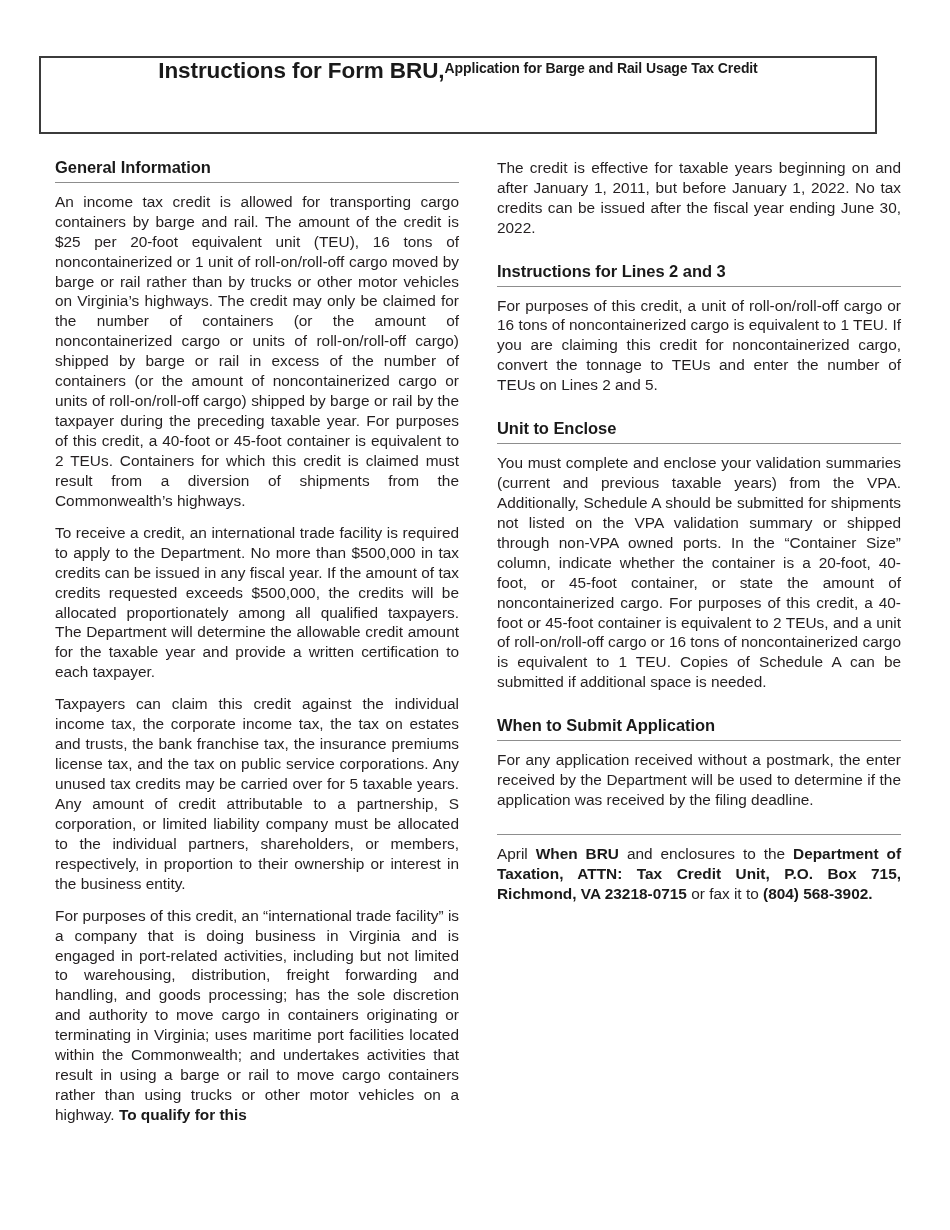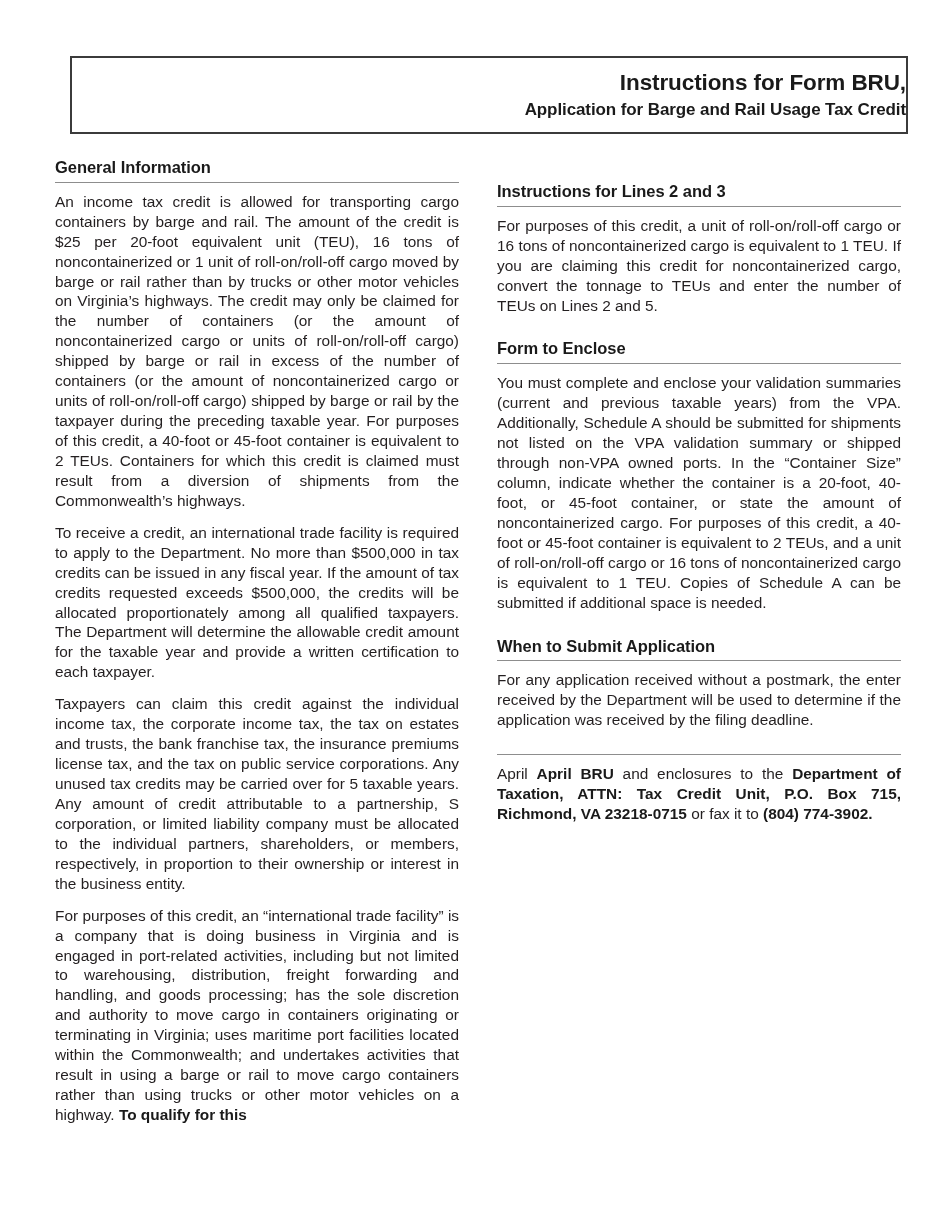--- a/index.html
+++ b/index.html
@@ -18,41 +18,41 @@
   .page {
     position: relative;
     width: 950px;
     height: 1230px;
     box-sizing: border-box;
   }
 
   
   .title-box {
     position: absolute;
-    left: 70px;
+    left: 39px;
     top: 56px;
     width: 838px;
     height: 78px;
     box-sizing: border-box;
     border: 2px solid #3b3b3b;
     display: flex;
-    flex-direction: column;
-    align-items: flex-end;
+    flex-direction: row;
+    align-items: flex-start;
     justify-content: center;
   }
   .title-line1 {
     font-size: 22.5px;
     font-weight: bold;
     letter-spacing: -0.1px;
     line-height: 1.18;
     text-align: center;
     color: #1a1a1a;
   }
   .title-line2 {
-    font-size: 17px;
+    font-size: 14px;
     font-weight: bold;
     letter-spacing: -0.1px;
     line-height: 1.25;
     text-align: center;
     color: #1a1a1a;
     margin-top: 2px;
   }
 
   
   .columns {
@@ -129,39 +129,40 @@
         <p class="body">Taxpayers can claim this credit against the individual income tax, the corporate income tax, the tax on estates and trusts, the bank franchise tax, the insurance premiums license tax, and the tax on public service corporations. Any unused tax credits may be carried over for 5 taxable years. Any amount of credit attributable to a partnership, S corporation, or limited liability company must be allocated to the individual partners, shareholders, or members, respectively, in proportion to their ownership or interest in the business entity.</p>
 
         <p class="body nomargin"><span>For purposes of this credit, an “international trade facility” is a company that is doing business in Virginia and is engaged in port-related activities, including but not limited to warehousing, distribution, freight forwarding and handling, and goods processing; has the sole discretion and authority to move cargo in containers originating or terminating in Virginia; uses maritime port facilities located within the Commonwealth; and undertakes activities that result in using a barge or rail to move cargo containers rather than using trucks or other motor vehicles on a highway. </span><b>To qualify for this</b></p>
       </div>
 
     </div>
 
     <div class="col">
 
 
+      <p class="body">The credit is effective for taxable years beginning on and after January 1, 2011, but before January 1, 2022. No tax credits can be issued after the fiscal year ending June 30, 2022.</p>
 
       <div class="section-block spaced-top">
         <h2 class="section">Instructions for Lines 2 and 3</h2>
         <div class="rule"></div>
         <p class="body nomargin">For purposes of this credit, a unit of roll-on/roll-off cargo or 16 tons of noncontainerized cargo is equivalent to 1 TEU. If you are claiming this credit for noncontainerized cargo, convert the tonnage to TEUs and enter the number of TEUs on Lines 2 and 5.</p>
       </div>
 
       <div class="section-block spaced-top">
-        <h2 class="section">Form to Enclose</h2>
+        <h2 class="section">Unit to Enclose</h2>
         <div class="rule"></div>
         <p class="body">You must complete and enclose your validation summaries (current and previous taxable years) from the VPA. Additionally, Schedule A should be submitted for shipments not listed on the VPA validation summary or shipped through non-VPA owned ports. In the “Container Size” column, indicate whether the container is a 20-foot, 40-foot, or 45-foot container, or state the amount of noncontainerized cargo. For purposes of this credit, a 40-foot or 45-foot container is equivalent to 2 TEUs, and a unit of roll-on/roll-off cargo or 16 tons of noncontainerized cargo is equivalent to 1 TEU. Copies of Schedule A can be submitted if additional space is needed.</p>
       </div>
 
       <div class="section-block spaced-top">
         <h2 class="section">When to Submit Application</h2>
         <div class="rule"></div>
         <p class="body nomargin">For any application received without a postmark, the enter received by the Department will be used to determine if the application was received by the filing deadline.</p>
       </div>
 
       <div class="section-block spaced-top">
         <div class="rule"></div>
-        <p class="body nomargin"><span>April </span><b>April BRU</b><span> and enclosures to the </span><b>Department of Taxation, ATTN: Tax Credit Unit, P.O. Box 715, Richmond, VA 23218-0715</b><span> or fax it to </span><b>(804) 774-3902.</b></p>
+        <p class="body nomargin"><span>April </span><b>When BRU</b><span> and enclosures to the </span><b>Department of Taxation, ATTN: Tax Credit Unit, P.O. Box 715, Richmond, VA 23218-0715</b><span> or fax it to </span><b>(804) 568-3902.</b></p>
       </div>
 
     </div>
   </div>
 </div>
 
 </body></html>

